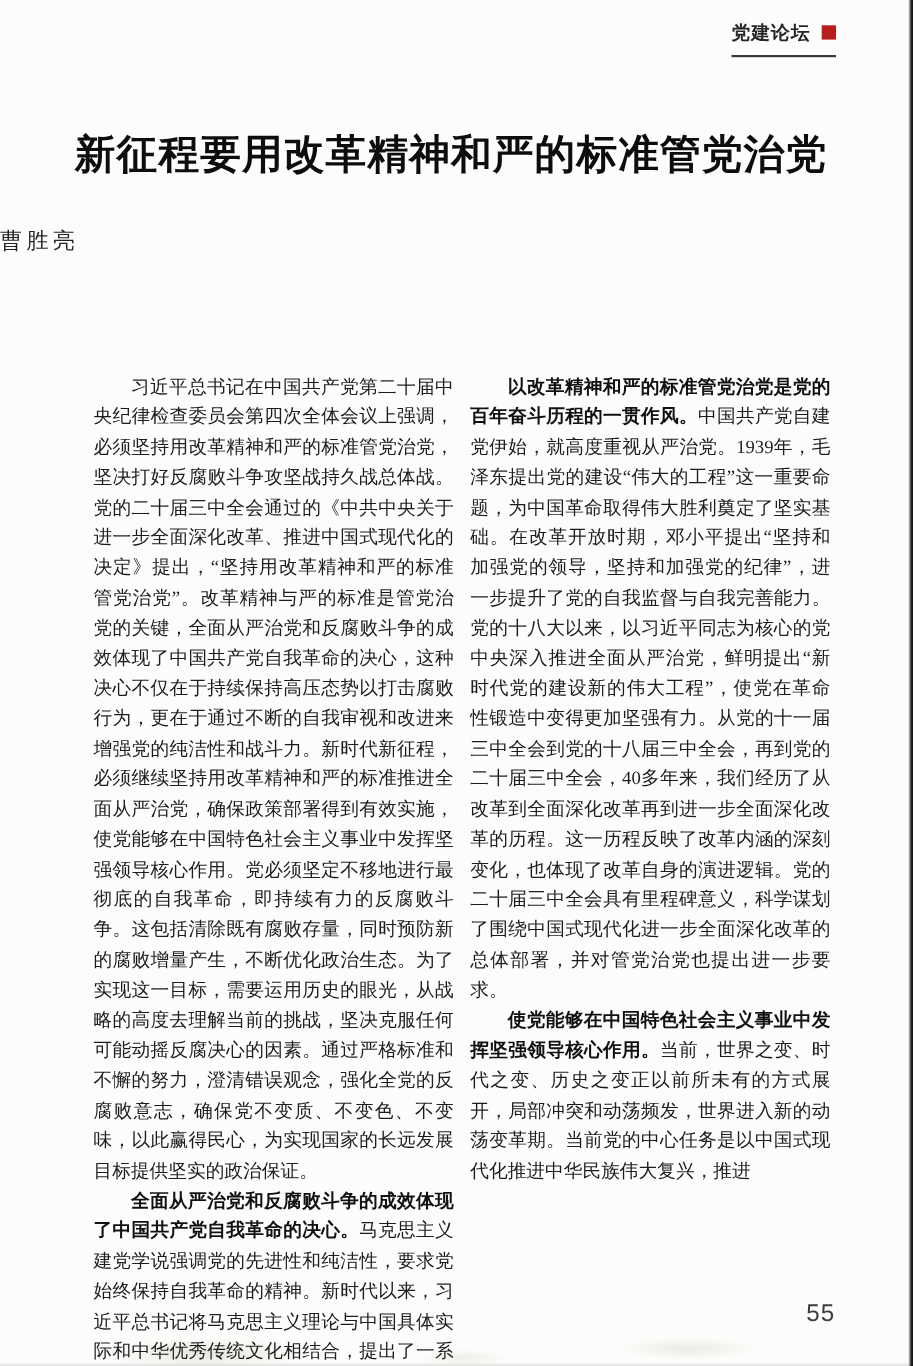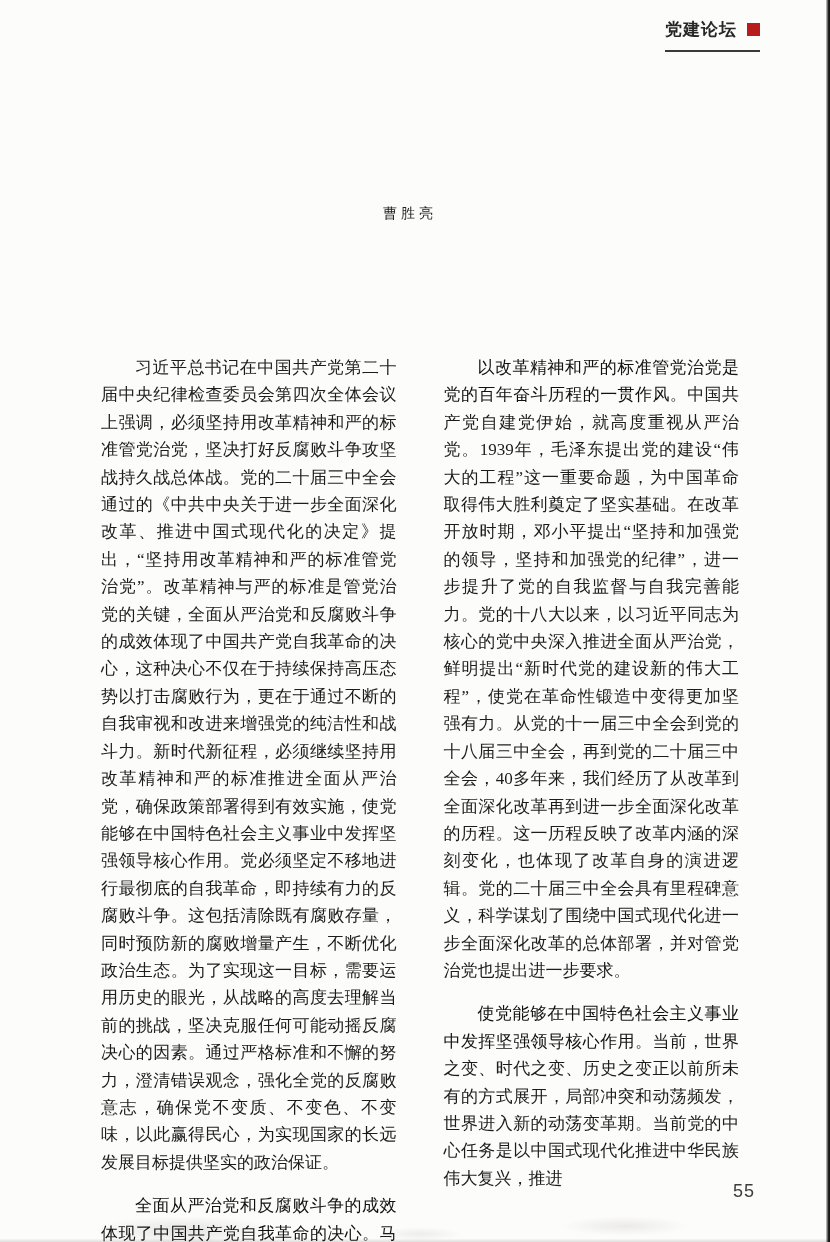--- a/index.html
+++ b/index.html
@@ -53,66 +53,67 @@
     margin: 0;
     text-align: center;
     font-family: "Liberation Sans", "DejaVu Sans", sans-serif;
     font-weight: bold;
     font-size: 37px;
     letter-spacing: 1px;
     color: #0d0d0d;
   }
   .author {
     position: absolute; top: 205px; left: 0; right: 10px;
-    text-align: center;
-    font-size: 14px;
+    text-align: left;
+    font-size: 20px;
     letter-spacing: 4px;
     color: #222;
   }
   
   .columns {
     position: absolute; top: 338px; left: 85px;
     width: 670px;
     display: flex; gap: 15px;
   }
   .col { flex: 1 1 0; }
   .para {
-    margin: 16px;
+    margin: 0;
     font-size: 17px;
     line-height: 27.4px;
     text-align: justify;
     text-justify: inter-character;
     text-indent: 2em;
     color: #1c1c1c;
     word-break: break-all;
   }
   .para.noindent { text-indent: 0; }
   .para b {
     font-family: "Liberation Sans", "DejaVu Sans", sans-serif;
-    font-weight: normal;
+    font-weight: bold;
     color: #111;
   }
   .page-number {
     position: absolute; top: 1181px; left: 733px;
     font-family: "Liberation Sans", "DejaVu Sans", sans-serif;
-    font-size: 18px;
+    font-size: 22px;
     color: #3d3d3d;
     letter-spacing: 1px;
   }
 </style>
 </head>
 <body>
 
 <div class="page">
 
   <div class="header">
     <span class="header-label">党建论坛</span>
     <span class="red-square"></span>
   </div>
 
+  <h1 class="title">新征程要用改革精神和严的标准管党治党</h1>
 
   <div class="author">曹胜亮</div>
 
   <div class="columns">
 
     <div class="col">
       <p class="para"><span>习近平总书记在中国共产党第二十届中央纪律检查委员会第四次全体会议上强调，必须坚持用改革精神和严的标准管党治党，坚决打好反腐败斗争攻坚战持久战总体战。党的二十届三中全会通过的《中共中央关于进一步全面深化改革、推进中国式现代化的决定》提出，“坚持用改革精神和严的标准管党治党”。改革精神与严的标准是管党治党的关键，全面从严治党和反腐败斗争的成效体现了中国共产党自我革命的决心，这种决心不仅在于持续保持高压态势以打击腐败行为，更在于通过不断的自我审视和改进来增强党的纯洁性和战斗力。新时代新征程，必须继续坚持用改革精神和严的标准推进全面从严治党，确保政策部署得到有效实施，使党能够在中国特色社会主义事业中发挥坚强领导核心作用。党必须坚定不移地进行最彻底的自我革命，即持续有力的反腐败斗争。这包括清除既有腐败存量，同时预防新的腐败增量产生，不断优化政治生态。为了实现这一目标，需要运用历史的眼光，从战略的高度去理解当前的挑战，坚决克服任何可能动摇反腐决心的因素。通过严格标准和不懈的努力，澄清错误观念，强化全党的反腐败意志，确保党不变质、不变色、不变味，以此赢得民心，为实现国家的长远发展目标提供坚实的政治保证。</span></p>
       <p class="para"><b>全面从严治党和反腐败斗争的成效体现了中国共产党自我革命的决心。</b><span>马克思主义建党学说强调党的先进性和纯洁性，要求党始终保持自我革命的精神。新时代以来，习近平总书记将马克思主义理论与中国具体实际和中华优秀传统文化相结合，提出了一系列新思想、新论断、新要求，为全面从</span></p>
     </div>
 

